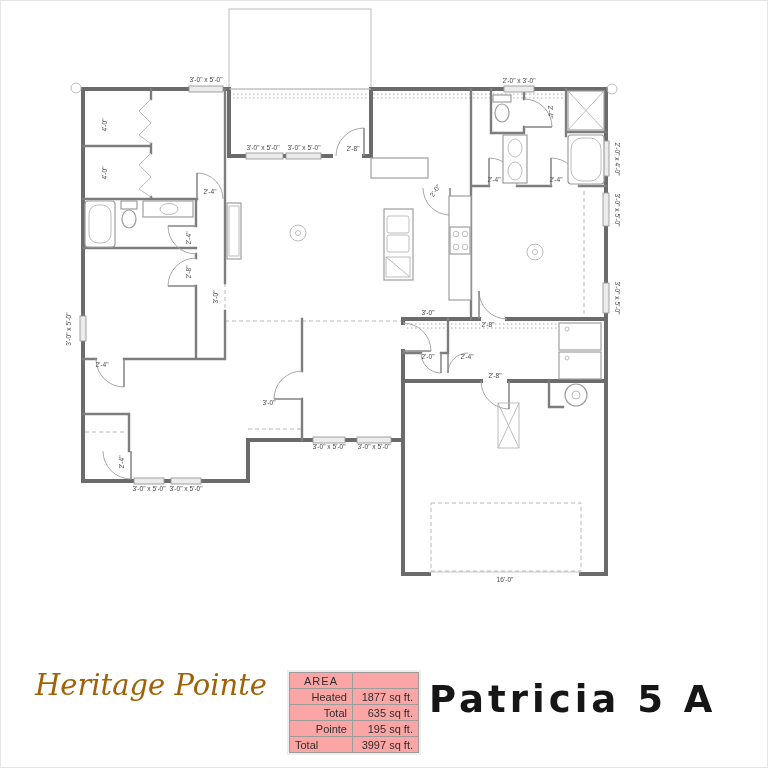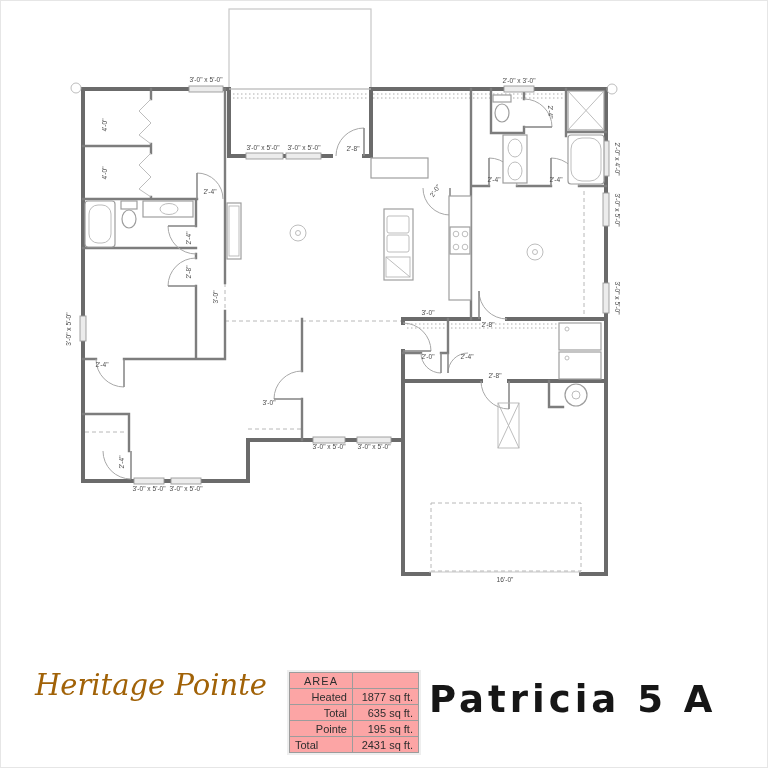--- a/index.html
+++ b/index.html
@@ -286,21 +286,21 @@
       <tr>
         <td class="lbl">Total</td>
         <td class="val">635 sq ft.</td>
       </tr>
       <tr>
         <td class="lbl">Pointe</td>
         <td class="val">195 sq ft.</td>
       </tr>
       <tr>
         <td class="lbl total">Total</td>
-        <td class="val">2431 sq ft.</td>
+        <td class="val">3997 sq ft.</td>
       </tr>
     </tbody>
   </table>
 
   <div id="plan-name">Patricia 5 A</div>
 </div>
 
 </div>
 
 </body></html>

